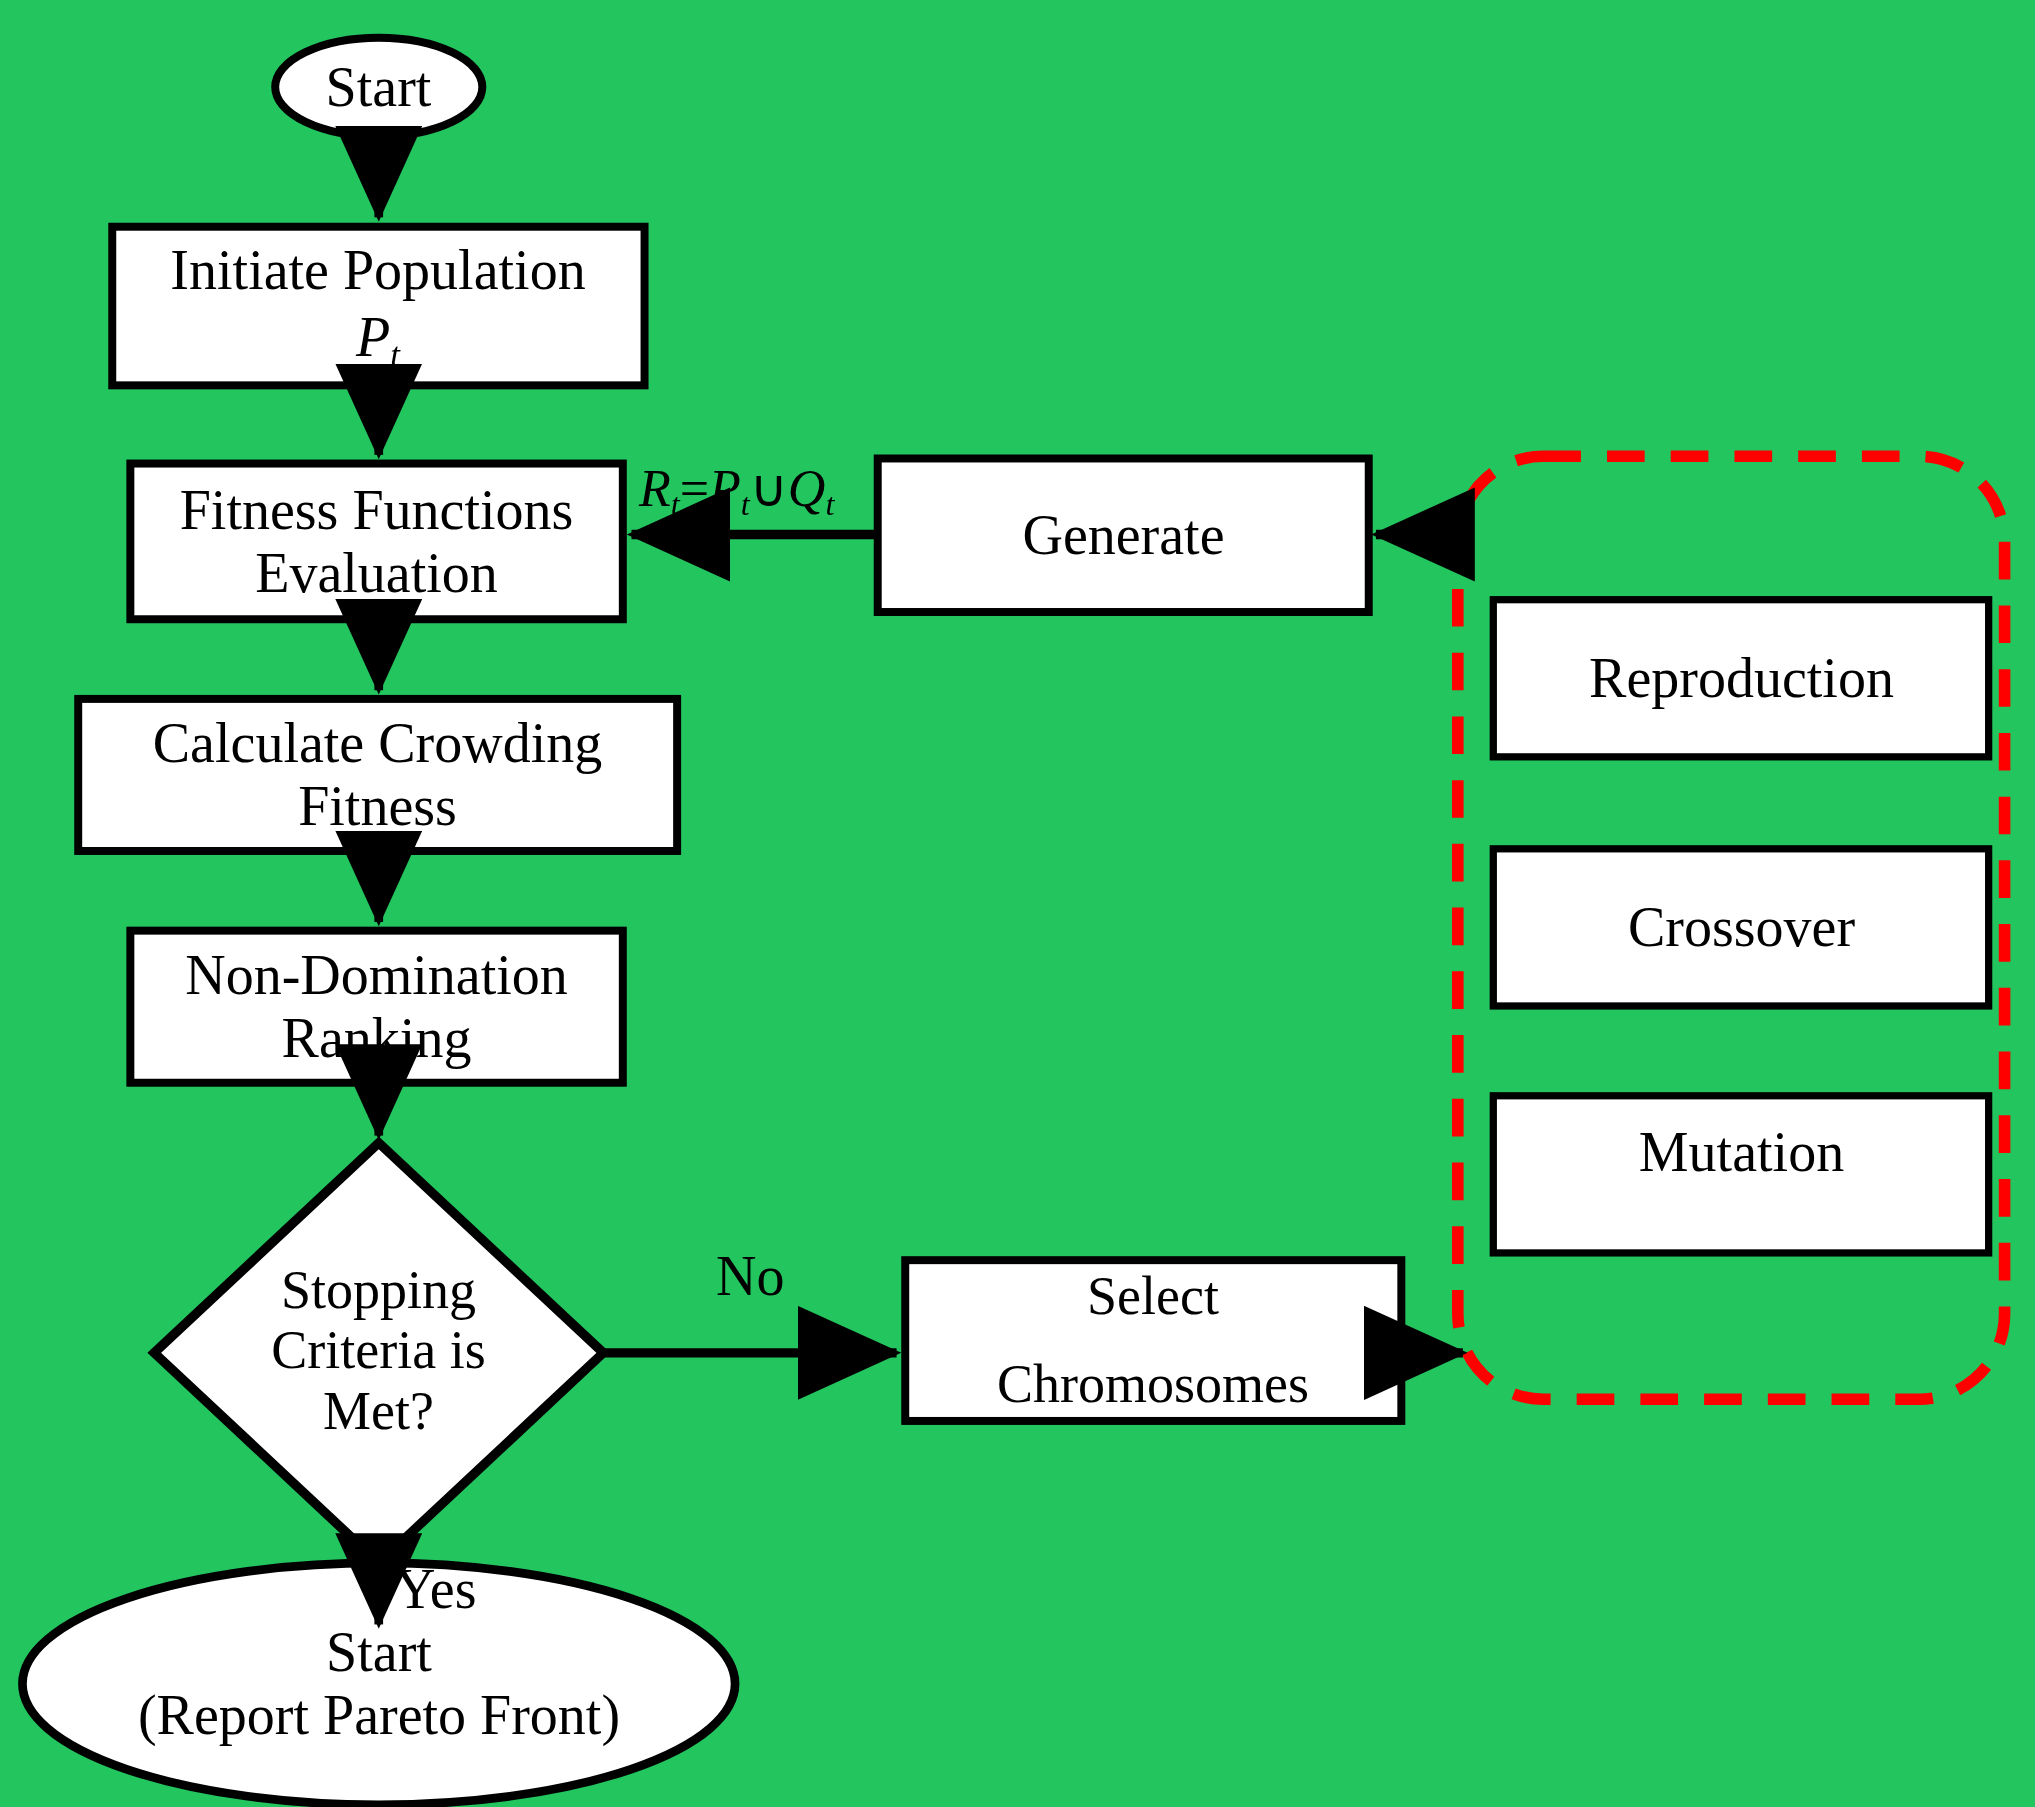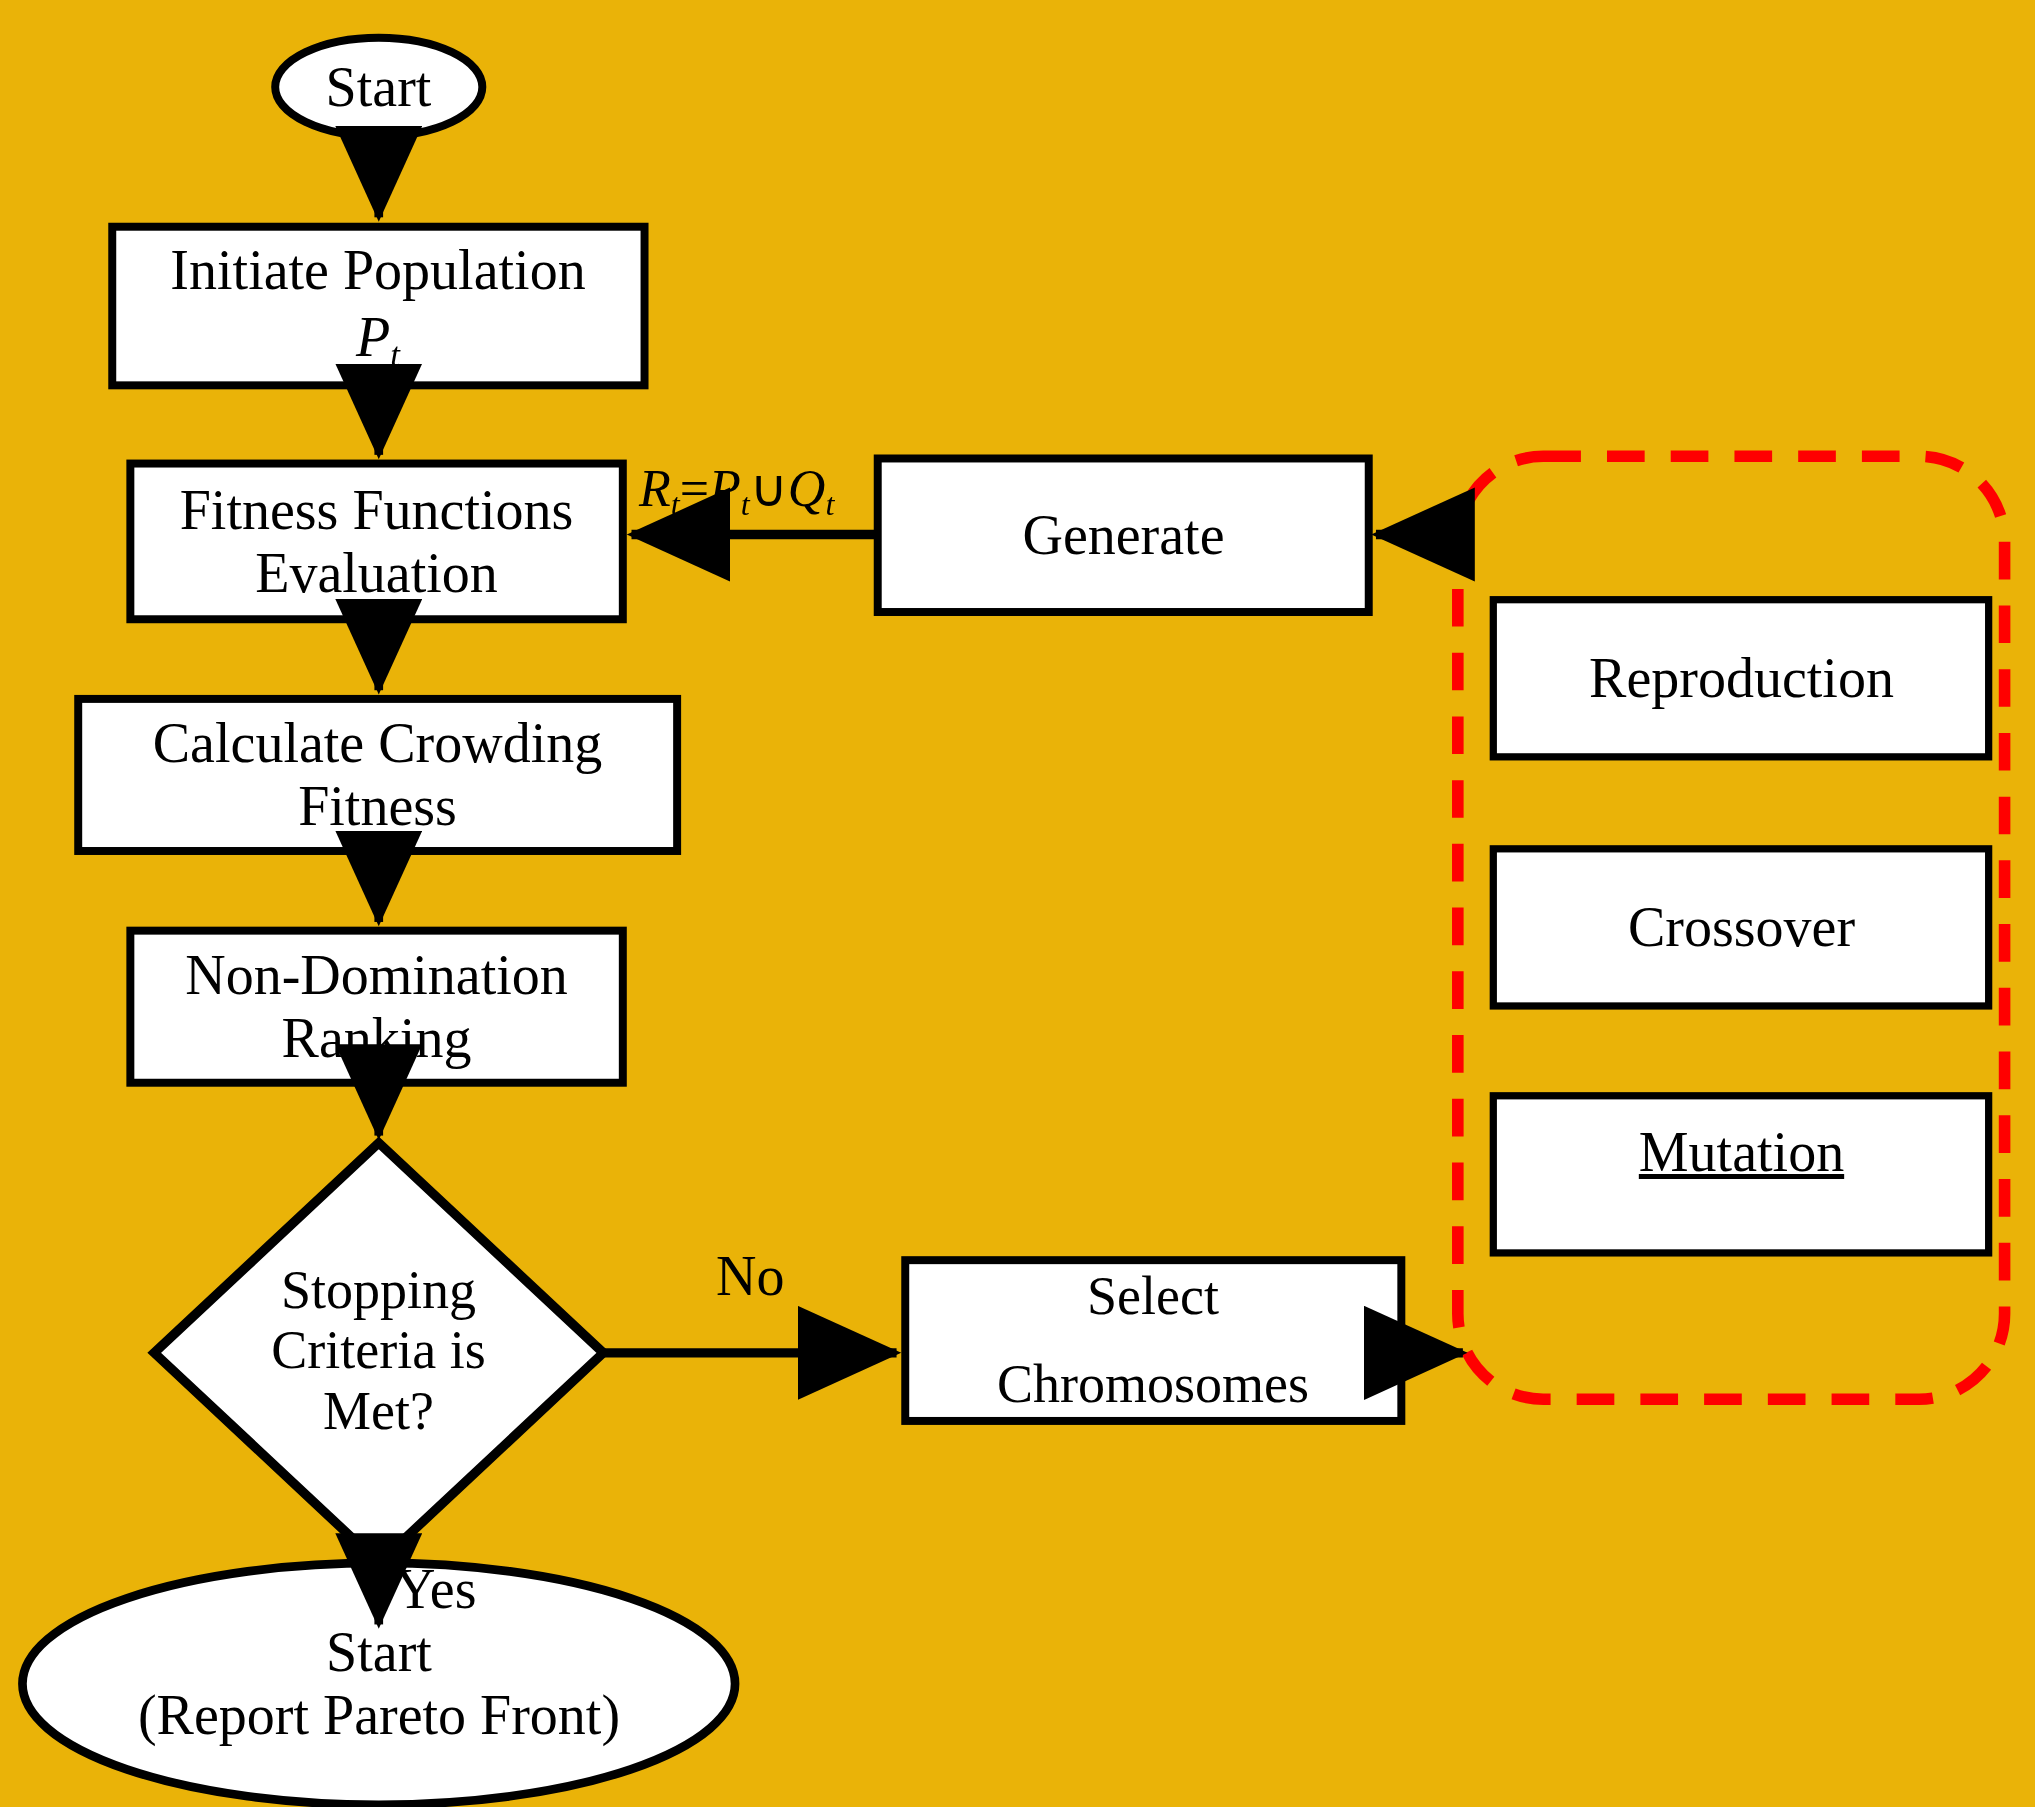--- a/index.html
+++ b/index.html
@@ -1,17 +1,17 @@
 <!DOCTYPE html>
 <html style="font-size:11.6px"><head>
 <meta charset="utf-8">
 <style>
   html,body{margin:0;padding:0;background:#ffffff;}
   body{font-family:"Liberation Serif", serif;}
-  #stage{position:relative;width:2035px;height:1807px;background:#eab308;overflow:hidden;}
+  #stage{position:relative;width:2035px;height:1807px;background:#22c55e;overflow:hidden;}
   svg#flow{position:absolute;left:0;top:0;width:2035px;height:1807px;}
   .node-label{
     position:absolute;
     display:flex;
     align-items:center;
     justify-content:center;
     text-align:center;
     font-family:"Liberation Serif", serif;
     color:#000;
     line-height:1.12;
@@ -125,21 +125,21 @@
   </div>
 
   <div class="node-label" style="left:878px;top:464px;width:491px;height:143px;flex-direction:column;">
     <span class="fs-big">Generate</span>
   </div>
 
   <div class="node-label fs-big" style="left:1494px;top:603px;width:495px;height:151px;">Reproduction</div>
 
   <div class="node-label fs-big" style="left:1494px;top:852px;width:495px;height:151px;">Crossover</div>
 
-  <div class="node-label fs-big" style="left:1494px;top:1099px;width:495px;height:107px;text-decoration:underline;">Mutation</div>
+  <div class="node-label fs-big" style="left:1494px;top:1099px;width:495px;height:107px;">Mutation</div>
 
   <div class="edge-label italic" style="left:639px;top:458px;font-size:52px;">
     <span>R</span><sub>t</sub><span style="font-style:normal;">=</span><span>P</span><sub>t</sub><span style="font-style:normal;">∪</span><span>Q</span><sub>t</sub>
   </div>
 
   <div class="edge-label fs-big" style="left:695px;top:1244px;margin-left:21px;">No</div>
 
   <div class="edge-label fs-big" style="left:395px;top:1557px;">Yes</div>
 
 </div>

